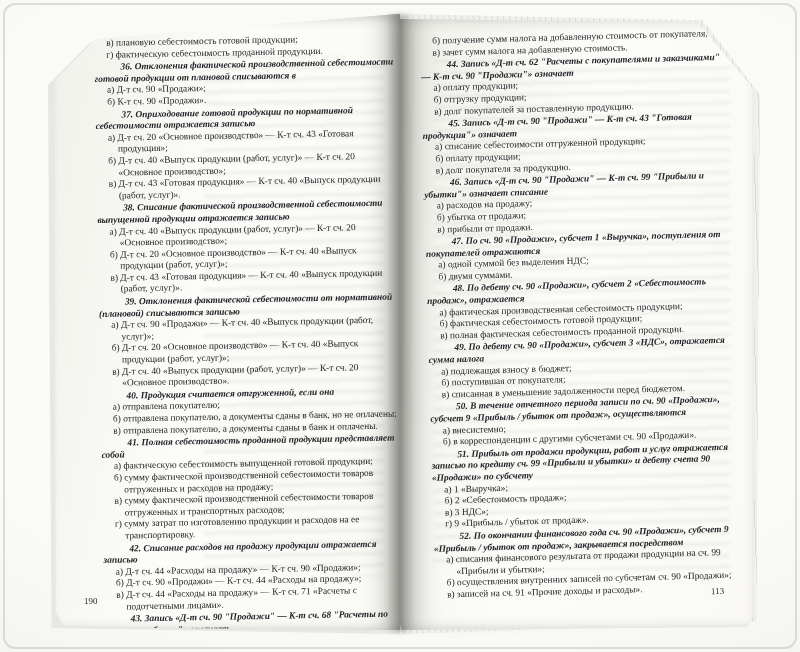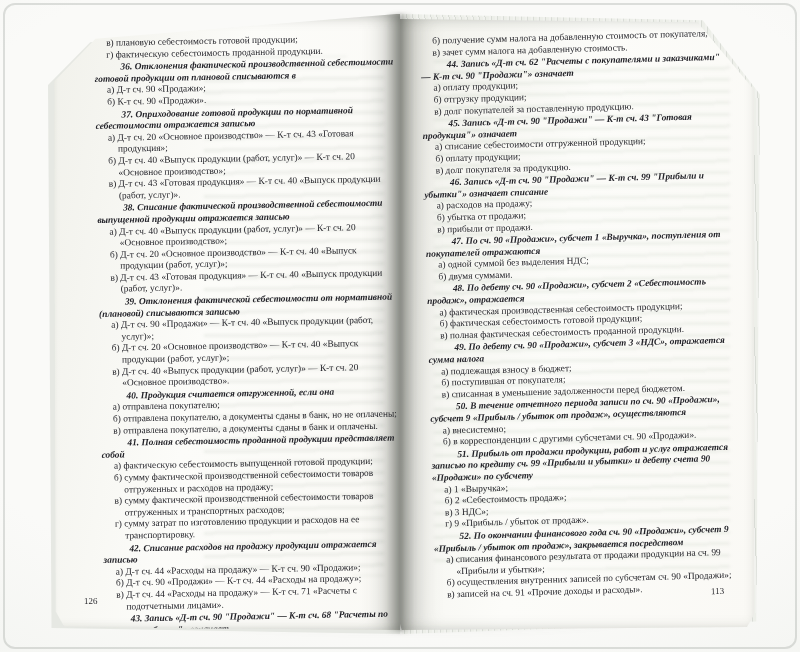--- a/index.html
+++ b/index.html
@@ -110,21 +110,21 @@
           <p class="opt">б) сумму фактической производственной себестоимости товаров отгруженных и расходов на продажу;</p>
           <p class="opt">в) сумму фактической производственной себестоимости товаров отгруженных и транспортных расходов;</p>
           <p class="opt">г) сумму затрат по изготовлению продукции и расходов на ее транспортировку.</p>
           <p class="q">42. Списание расходов на продажу продукции отражается записью</p>
           <p class="opt">а) Д-т сч. 44 «Расходы на продажу» — К-т сч. 90 «Продажи»;</p>
           <p class="opt">б) Д-т сч. 90 «Продажи» — К-т сч. 44 «Расходы на продажу»;</p>
           <p class="opt">в) Д-т сч. 44 «Расходы на продажу» — К-т сч. 71 «Расчеты с подотчетными лицами».</p>
           <p class="q">43. Запись «Д-т сч. 90 "Продажи" — К-т сч. 68 "Расчеты по налогам и сборам"» означает</p>
           <p class="opt">а) начисление налога на добавленную стоимость по проданной продукции;</p>
         </div>
-      <div class="pagenum pagenum-left">126</div>
+      <div class="pagenum pagenum-left">190</div>
     </div>
 
     <div class="page page-right">
       <div class="bleed bleed-right"></div>
       <div class="content content-right" id="right-page-content">
           <p class="opt">б) получение сумм налога на добавленную стоимость от покупателя;</p>
           <p class="opt">в) зачет сумм налога на добавленную стоимость.</p>
           <p class="q">44. Запись «Д-т сч. 62 "Расчеты с покупателями и заказчиками" — К-т сч. 90 "Продажи"» означает</p>
           <p class="opt">а) оплату продукции;</p>
           <p class="opt">б) отгрузку продукции;</p>

